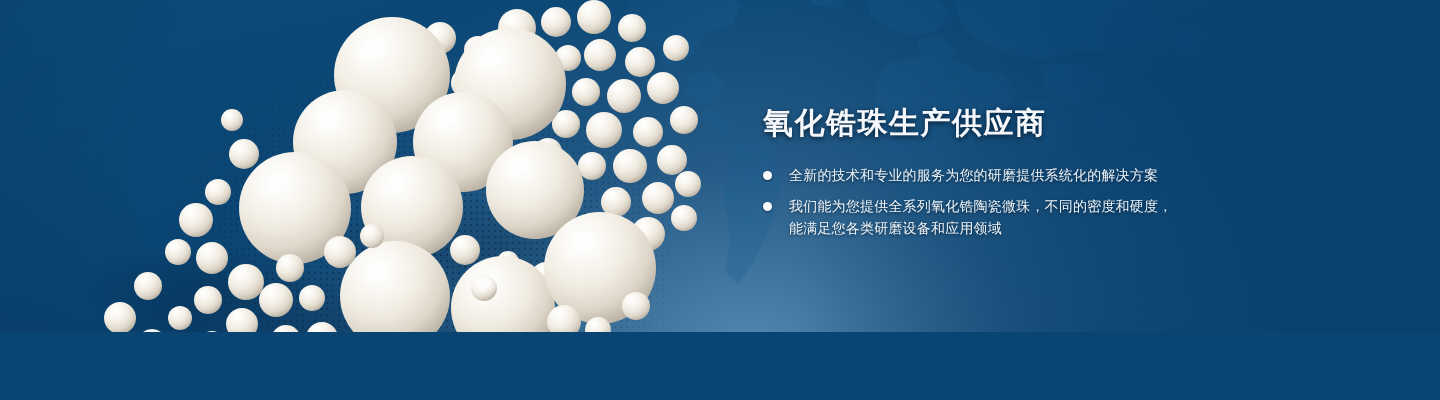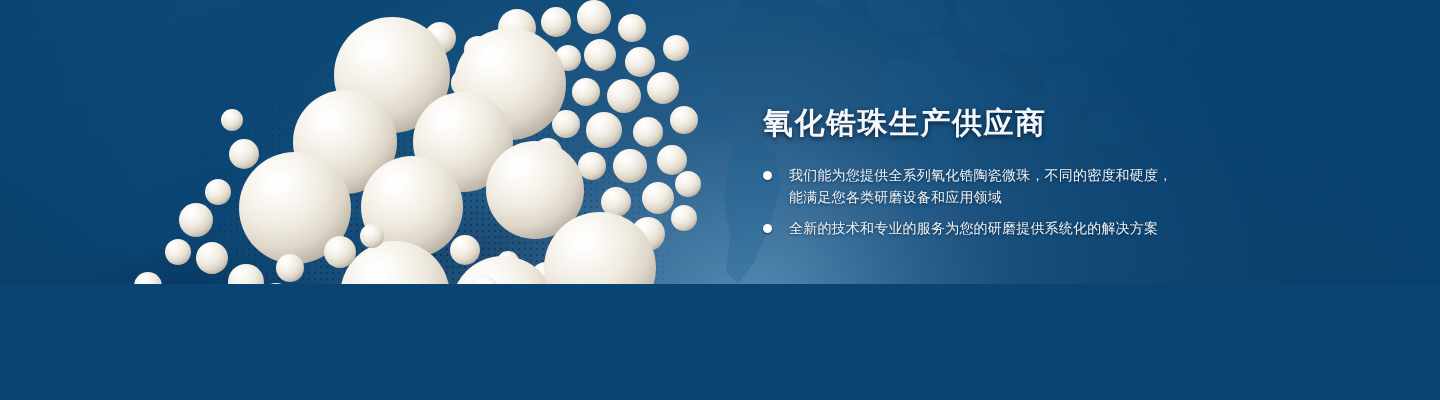--- a/index.html
+++ b/index.html
@@ -7,21 +7,21 @@
     padding: 0;
     background: #0a4472;
   }
   body {
     font-family: "Liberation Sans", "DejaVu Sans", sans-serif;
   }
 
   #banner {
     position: relative;
     width: 1440px;
-    height: 284px;
+    height: 332px;
     overflow: hidden;
     background: #0a4472;
   }
 
   
   .bg-base {
     position: absolute;
     inset: 0;
     background:
       radial-gradient(ellipse 900px 620px at 52% 105%,
@@ -329,26 +329,26 @@
   </div>
 
   <div class="copy">
 
     <h1 class="headline">氧化锆珠生产供应商</h1>
 
     <ul class="bullets">
 
       <li class="bullet">
         <span class="dot"></span>
+        <span class="bullet-text">全新的技术和专业的服务为您的研磨提供系统化的解决方案</span>
+      </li>
+
+      <li class="bullet">
+        <span class="dot"></span>
         <span class="bullet-text">我们能为您提供全系列氧化锆陶瓷微珠，不同的密度和硬度，</span>
         <span class="bullet-line2">能满足您各类研磨设备和应用领域</span>
       </li>
 
-      <li class="bullet">
-        <span class="dot"></span>
-        <span class="bullet-text">全新的技术和专业的服务为您的研磨提供系统化的解决方案</span>
-      </li>
-
 
     </ul>
   </div>
 
 </div>
 
 </body></html>

